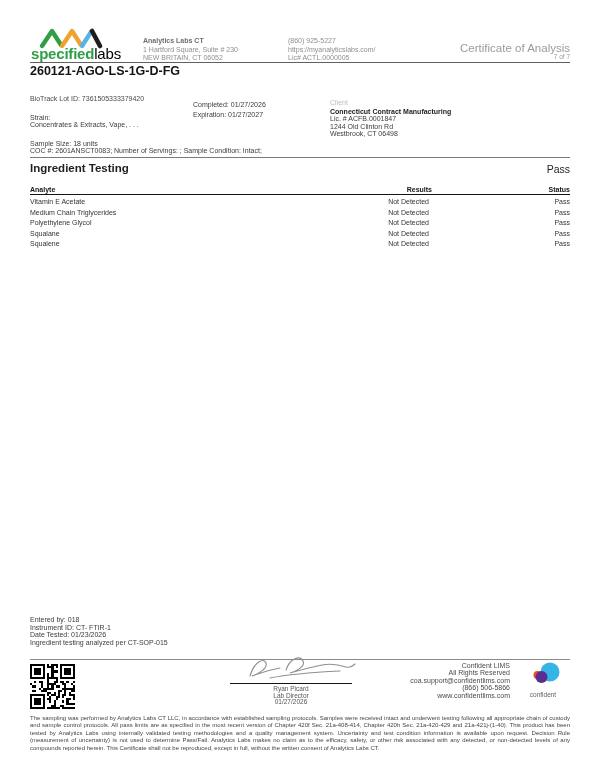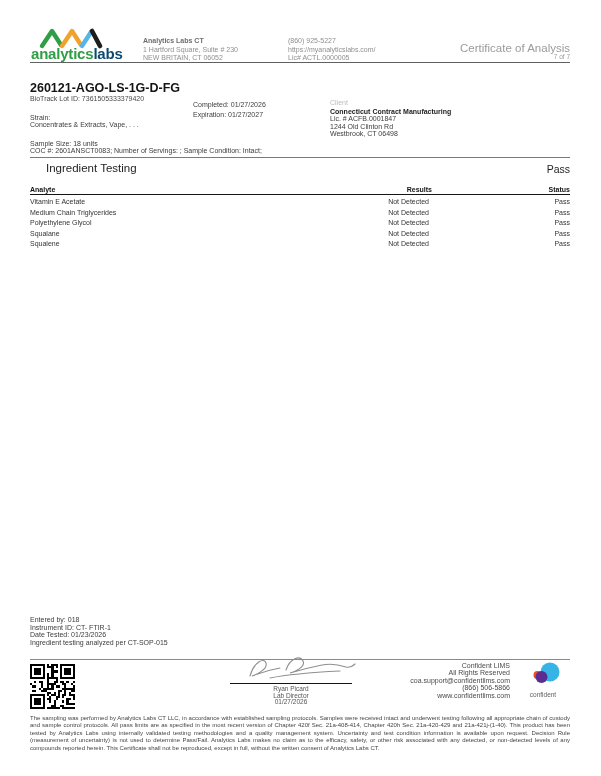--- a/index.html
+++ b/index.html
@@ -5,46 +5,46 @@
   html,body{margin:0;padding:0;background:#e9e9e9;}
   .page{
     position:relative;width:601px;height:776px;background:#ffffff;
     font-family:"Liberation Sans","DejaVu Sans",sans-serif;color:#3d3d3d;
     overflow:hidden;margin:0 auto;
   }
   
   .logo-svg{position:absolute;left:38px;top:26px;}
   .wordmark{position:absolute;left:31px;top:45px;font-size:15px;font-weight:700;letter-spacing:-0.2px;}
   .wordmark .wm1{color:#2f9e44;}
-  .wordmark .wm2{color:#0c4a6e;font-weight:700;}
+  .wordmark .wm2{color:#000000;font-weight:400;}
   .labinfo{position:absolute;top:37px;font-size:7px;line-height:8.6px;color:#8f8f8f;}
   .labinfo .strong{color:#6d6d6d;font-weight:700;}
   .col1{left:143px;}
   .col2{left:288px;}
   .cert-title{position:absolute;right:31px;top:42px;font-size:11.5px;color:#9b9b9b;}
   .page-num{position:absolute;right:31px;top:53px;font-size:6.5px;color:#9b9b9b;}
   .hr{position:absolute;left:30px;right:31px;border-top:1px solid #606060;}
   .hr1{top:62px;border-top-width:1.2px;}
   .hr2{top:157px;border-top-color:#7a7a7a;}
   .hr3{top:659px;border-top-color:#8a8a8a;}
   
-  .sample-name{position:absolute;left:30px;top:81px;font-size:12.5px;font-weight:700;color:#141414;}
+  .sample-name{position:absolute;left:30px;top:64px;font-size:12.5px;font-weight:700;color:#141414;}
   .biotrack{position:absolute;left:30px;top:95px;font-size:7px;color:#4a4a4a;}
   .sample-id{position:absolute;left:30px;top:101px;font-size:11px;font-weight:700;color:#141414;}
   .completed{position:absolute;left:193px;top:101px;font-size:7px;color:#3c3c3c;}
   .expiration{position:absolute;left:193px;top:111px;font-size:7px;color:#3c3c3c;}
   .strain-label{position:absolute;left:30px;top:114px;font-size:7px;color:#3c3c3c;}
   .strain-value{position:absolute;left:30px;top:121px;font-size:7px;color:#3c3c3c;}
   .client{position:absolute;left:330px;top:99px;font-size:7px;line-height:7.2px;color:#3c3c3c;}
   .client .lbl{color:#bcbcbc;margin-bottom:2px;}
   .client .nm{font-weight:700;color:#1c1c1c;}
   .sample-size{position:absolute;left:30px;top:140px;font-size:7px;color:#3c3c3c;}
   .coc{position:absolute;left:30px;top:147px;font-size:7px;color:#3c3c3c;}
   
-  .section-title{position:absolute;left:46px;top:162px;font-size:11.5px;font-weight:400;color:#1f1f1f;}
+  .section-title{position:absolute;left:30px;top:162px;font-size:11.5px;font-weight:700;color:#1f1f1f;}
   .section-pass{position:absolute;right:31px;top:163px;font-size:10.5px;font-weight:500;color:#1f1f1f;}
   .table{position:absolute;left:30px;right:31px;top:184px;font-size:7px;}
   .trow{display:flex;align-items:flex-end;}
   .thead{height:8.5px;font-weight:700;color:#141414;border-bottom:1.5px solid #141414;padding-bottom:1px;}
   .tbody .trow{height:10.6px;color:#333;}
   .c-analyte{flex:1;text-align:left;}
   .c-results{width:110px;text-align:right;padding-right:81px;}
   .thead .c-results{padding-right:78px;}
   .c-status{width:60px;text-align:right;}
   
@@ -66,21 +66,21 @@
 
 <div class="page">
 
   <svg class="logo-svg" width="66" height="24" viewBox="0 0 66 24">
     <polyline points="4,20 14,5 23,19" fill="none" stroke="#2f9e44" stroke-width="4.4" stroke-linecap="round" stroke-linejoin="round"></polyline>
     <polyline points="24,20 34,5 43,19" fill="none" stroke="#f0a22e" stroke-width="4.4" stroke-linecap="round" stroke-linejoin="round"></polyline>
     <polyline points="44,20 53,6" fill="none" stroke="#56b5e6" stroke-width="4.4" stroke-linecap="round" stroke-linejoin="round"></polyline>
     <polyline points="54,5 62,20" fill="none" stroke="#1d1d1b" stroke-width="4.6" stroke-linecap="round" stroke-linejoin="round"></polyline>
   </svg>
   <div class="wordmark">
-    <span class="wm1">analytics</span><span class="wm2">labs</span>
+    <span class="wm1">specified</span><span class="wm2">labs</span>
   </div>
 
   <div class="labinfo col1">
     <div class="strong">Analytics Labs CT</div>
     <div>1 Hartford Square, Suite # 230</div>
     <div>NEW BRITAIN, CT 06052</div>
   </div>
   <div class="labinfo col2">
     <div>(860) 925-5227</div>
     <div>https://myanalyticslabs.com/</div>

